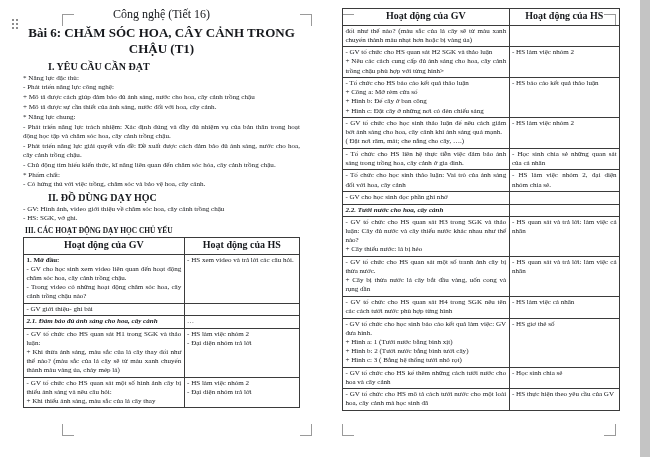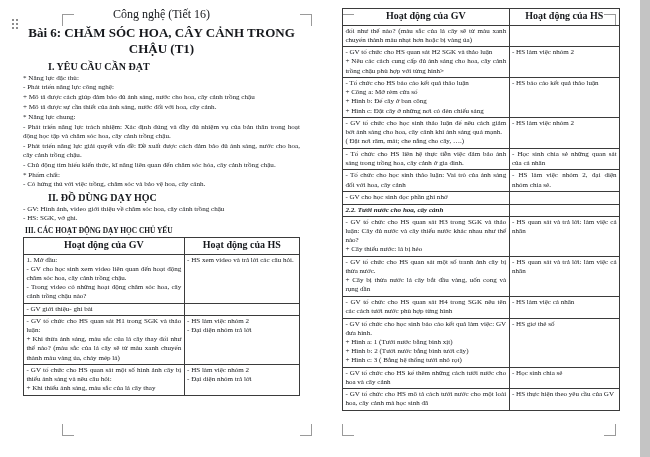--- a/index.html
+++ b/index.html
@@ -116,21 +116,21 @@
     text-align: center;
     font-weight: bold;
     font-size: 10px;
     padding: 1.4px 2px;
   }
   .col-gv { width: 58.5%; }
   .col-hs { width: 41.5%; }
   #page-right .col-gv { width: 60.5%; }
   #page-right .col-hs { width: 39.5%; }
   .cell p { margin: 0; }
-  .cell p.bold { font-weight: normal; }
+  .cell p.bold { font-weight: bold; }
   .cell p.bolditalic { font-weight: bold; font-style: italic; }
   .nj { text-align: left; }
   .dots { color: #555; letter-spacing: 1px; }
 </style>
 </head>
 <body>
 
 <div id="viewport">
 
   <div class="page" id="page-left">
@@ -195,20 +195,28 @@
               </td>
             </tr>
             <tr>
               <td class="col-gv cell">
                 <p>- GV giới thiệu- ghi bài</p>
               </td>
               <td class="col-hs cell"></td>
             </tr>
             <tr>
               <td class="col-gv cell">
+                <p class="bolditalic">2.1. Đảm bảo đủ ánh sáng cho hoa, cây cảnh</p>
+              </td>
+              <td class="col-hs cell">
+                <p class="dots">…</p>
+              </td>
+            </tr>
+            <tr>
+              <td class="col-gv cell">
                 <p>- GV tổ chức cho HS quan sát H1 trong SGK và thảo luận:</p>
                 <p>+ Khi thừa ánh sáng, màu sắc của lá cây thay đổi như thế nào? (màu sắc của lá cây sẽ từ màu xanh chuyển thành màu vàng úa, cháy mép lá)</p>
               </td>
               <td class="col-hs cell">
                 <p>- HS làm việc nhóm 2</p>
                 <p>- Đại diện nhóm trả lời</p>
               </td>
             </tr>
             <tr>
               <td class="col-gv cell">

